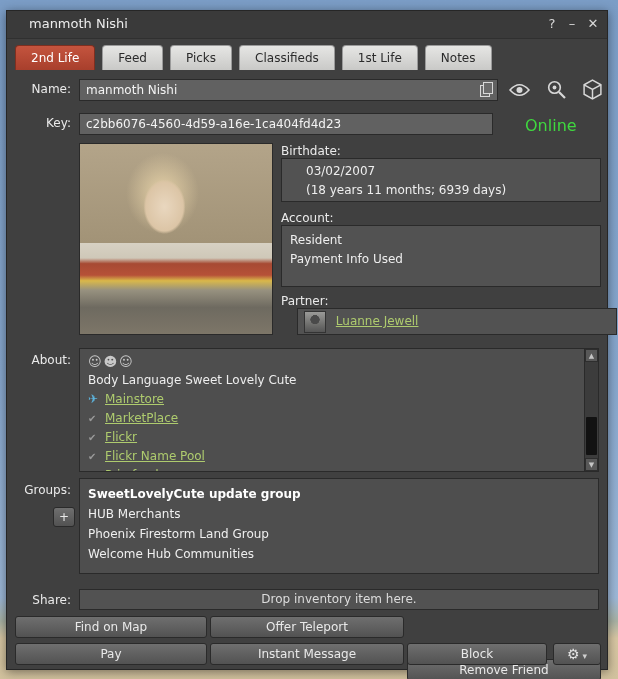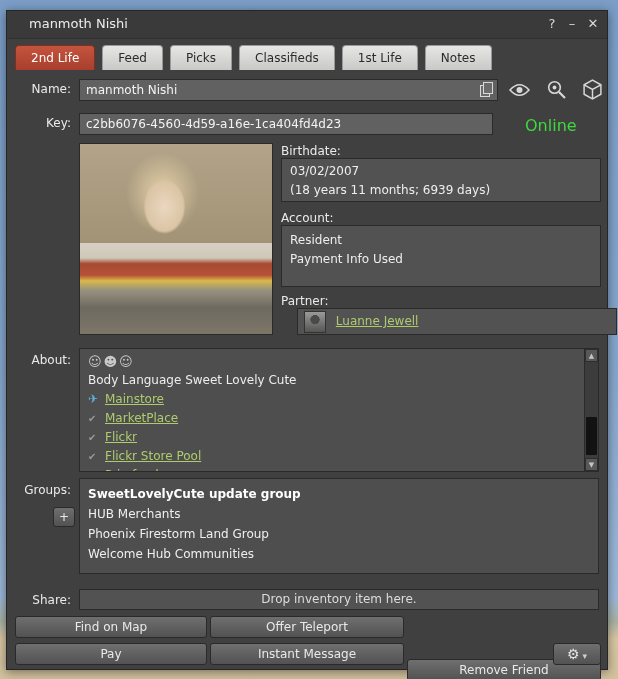--- a/index.html
+++ b/index.html
@@ -94,21 +94,21 @@
       </svg>
     </div>
 
     <div class="lbl" style="left:0;top:105px;">Key:</div>
     <input class="field" style="left: 72px; top: 102px; width: 414px;" value="c2bb6076-4560-4d59-a16e-1ca404fd4d23">
     <span class="online" style="left:518px;top:105px;">Online</span>
 
     <div class="avatar"></div>
 
     <div class="lbl" style="left:274px;top:133px;width:200px;text-align:left;">Birthdate:</div>
-    <div class="box" style="left:274px;top:147px;width:320px;height:44px;padding:3px 8px;line-height:19px;">
+    <div class="box" style="left:274px;top:147px;width:320px;height:44px;padding:3px 24px;line-height:19px;">
       <div>03/02/2007</div>
       <div>(18 years 11 months; 6939 days)</div>
     </div>
 
     <div class="lbl" style="left:274px;top:200px;width:200px;text-align:left;">Account:</div>
     <div class="box" style="left:274px;top:214px;width:320px;height:62px;padding:5px 8px;line-height:19px;">
       <div>Resident</div>
       <div>Payment Info Used</div>
     </div>
 
@@ -126,21 +126,21 @@
         <div class="about-row">
           <span class="marker plane">✈</span><a class="lnk">Mainstore</a>
         </div>
         <div class="about-row">
           <span class="marker">✔</span><a class="lnk">MarketPlace</a>
         </div>
         <div class="about-row">
           <span class="marker">✔</span><a class="lnk">Flickr</a>
         </div>
         <div class="about-row">
-          <span class="marker">✔</span><a class="lnk">Flickr Store Pool</a>
+          <span class="marker">✔</span><a class="lnk">Flickr Name Pool</a>
         </div>
         <div class="about-row">
           <span class="marker">✔</span><a class="lnk">Primfeed</a>
         </div>
       </div>
       <div class="scrollbar">
         <div class="scroll-btn">▲</div>
         <div class="scroll-track">
           <div class="scroll-thumb"></div>
         </div>
@@ -158,18 +158,19 @@
     </div>
 
     <div class="lbl" style="left:0;top:582px;">Share:</div>
     <div class="box" style="left:72px;top:578px;width:520px;height:21px;line-height:19px;text-align:center;color:#dcdcdc;">Drop inventory item here.</div>
 
     <div class="btn" style="left:8px;top:605px;width:192px;">Find on Map</div>
     <div class="btn" style="left:203px;top:605px;width:194px;">Offer Teleport</div>
     <div class="btn" style="left:400px;top:605px;width:194px;margin-top:43px;">Remove Friend</div>
     <div class="btn" style="left:8px;top:632px;width:192px;">Pay</div>
     <div class="btn" style="left:203px;top:632px;width:194px;">Instant Message</div>
+    <div class="btn" style="left:400px;top:632px;width:140px;">Block</div>
     <div class="btn" style="left:546px;top:632px;width:48px;">
       <span class="gear-glyph">⚙</span><span class="drop-glyph">▾</span>
     </div>
 
   </div>
 </div>
 
 </body></html>

